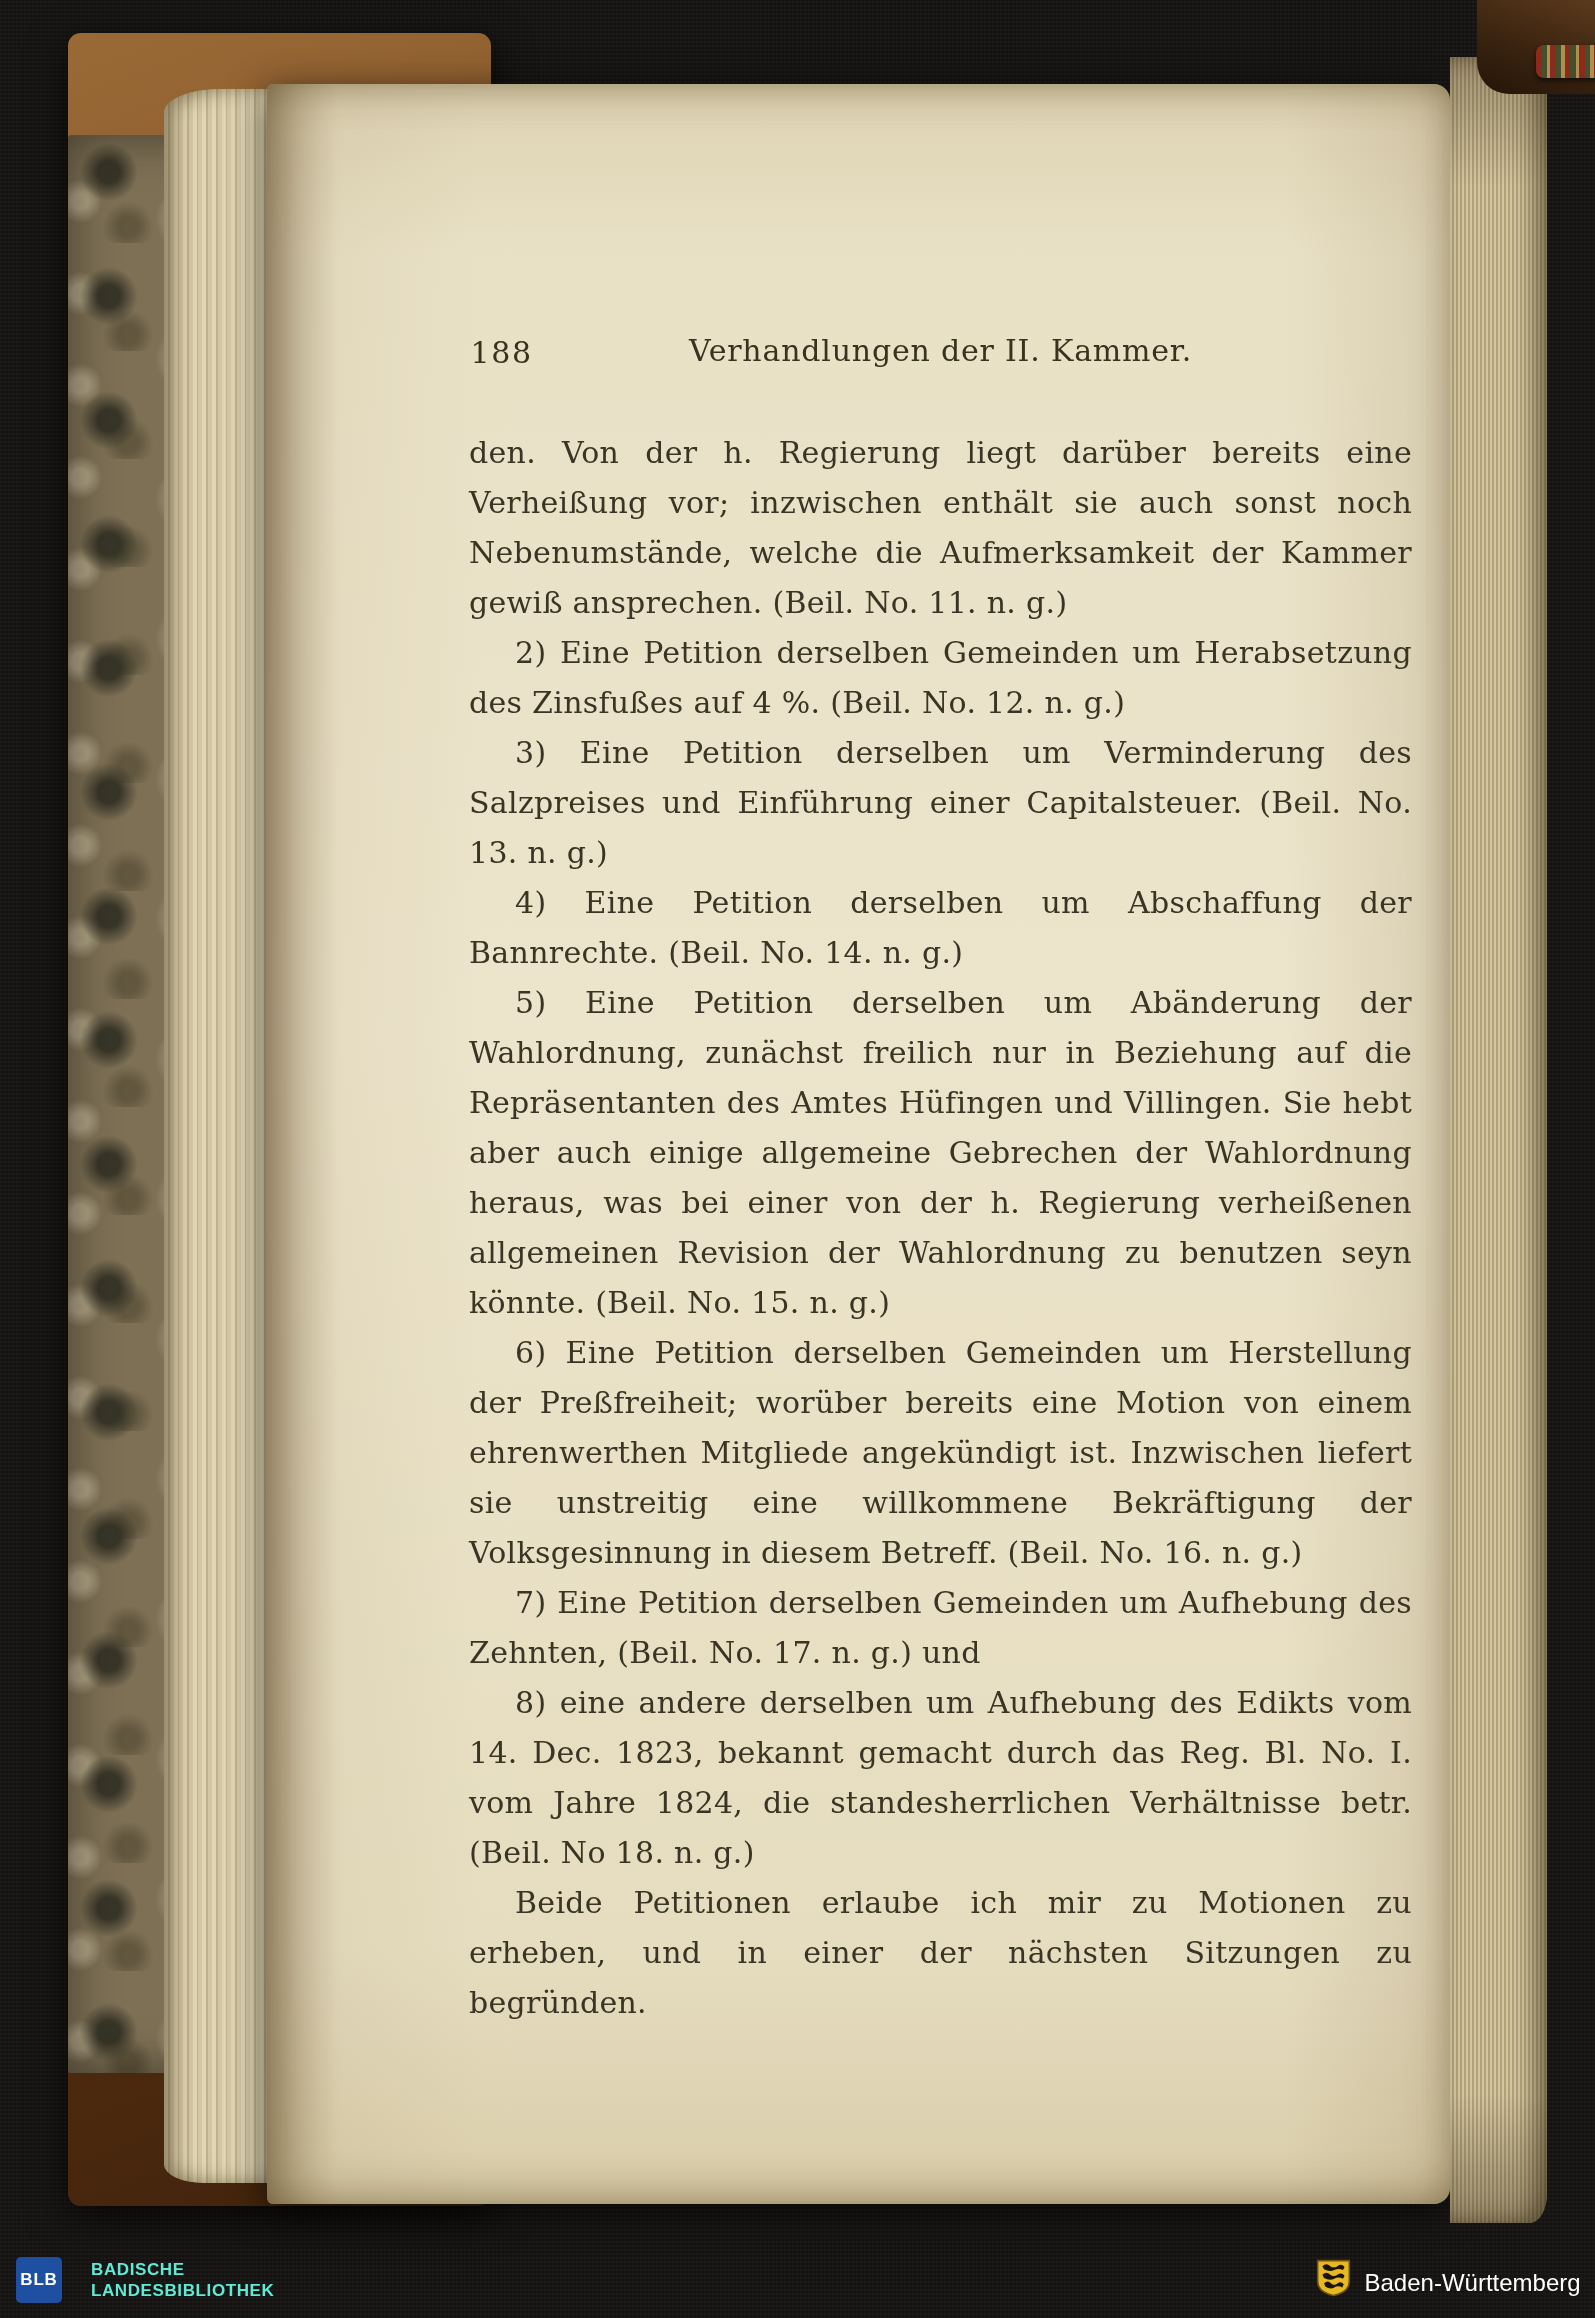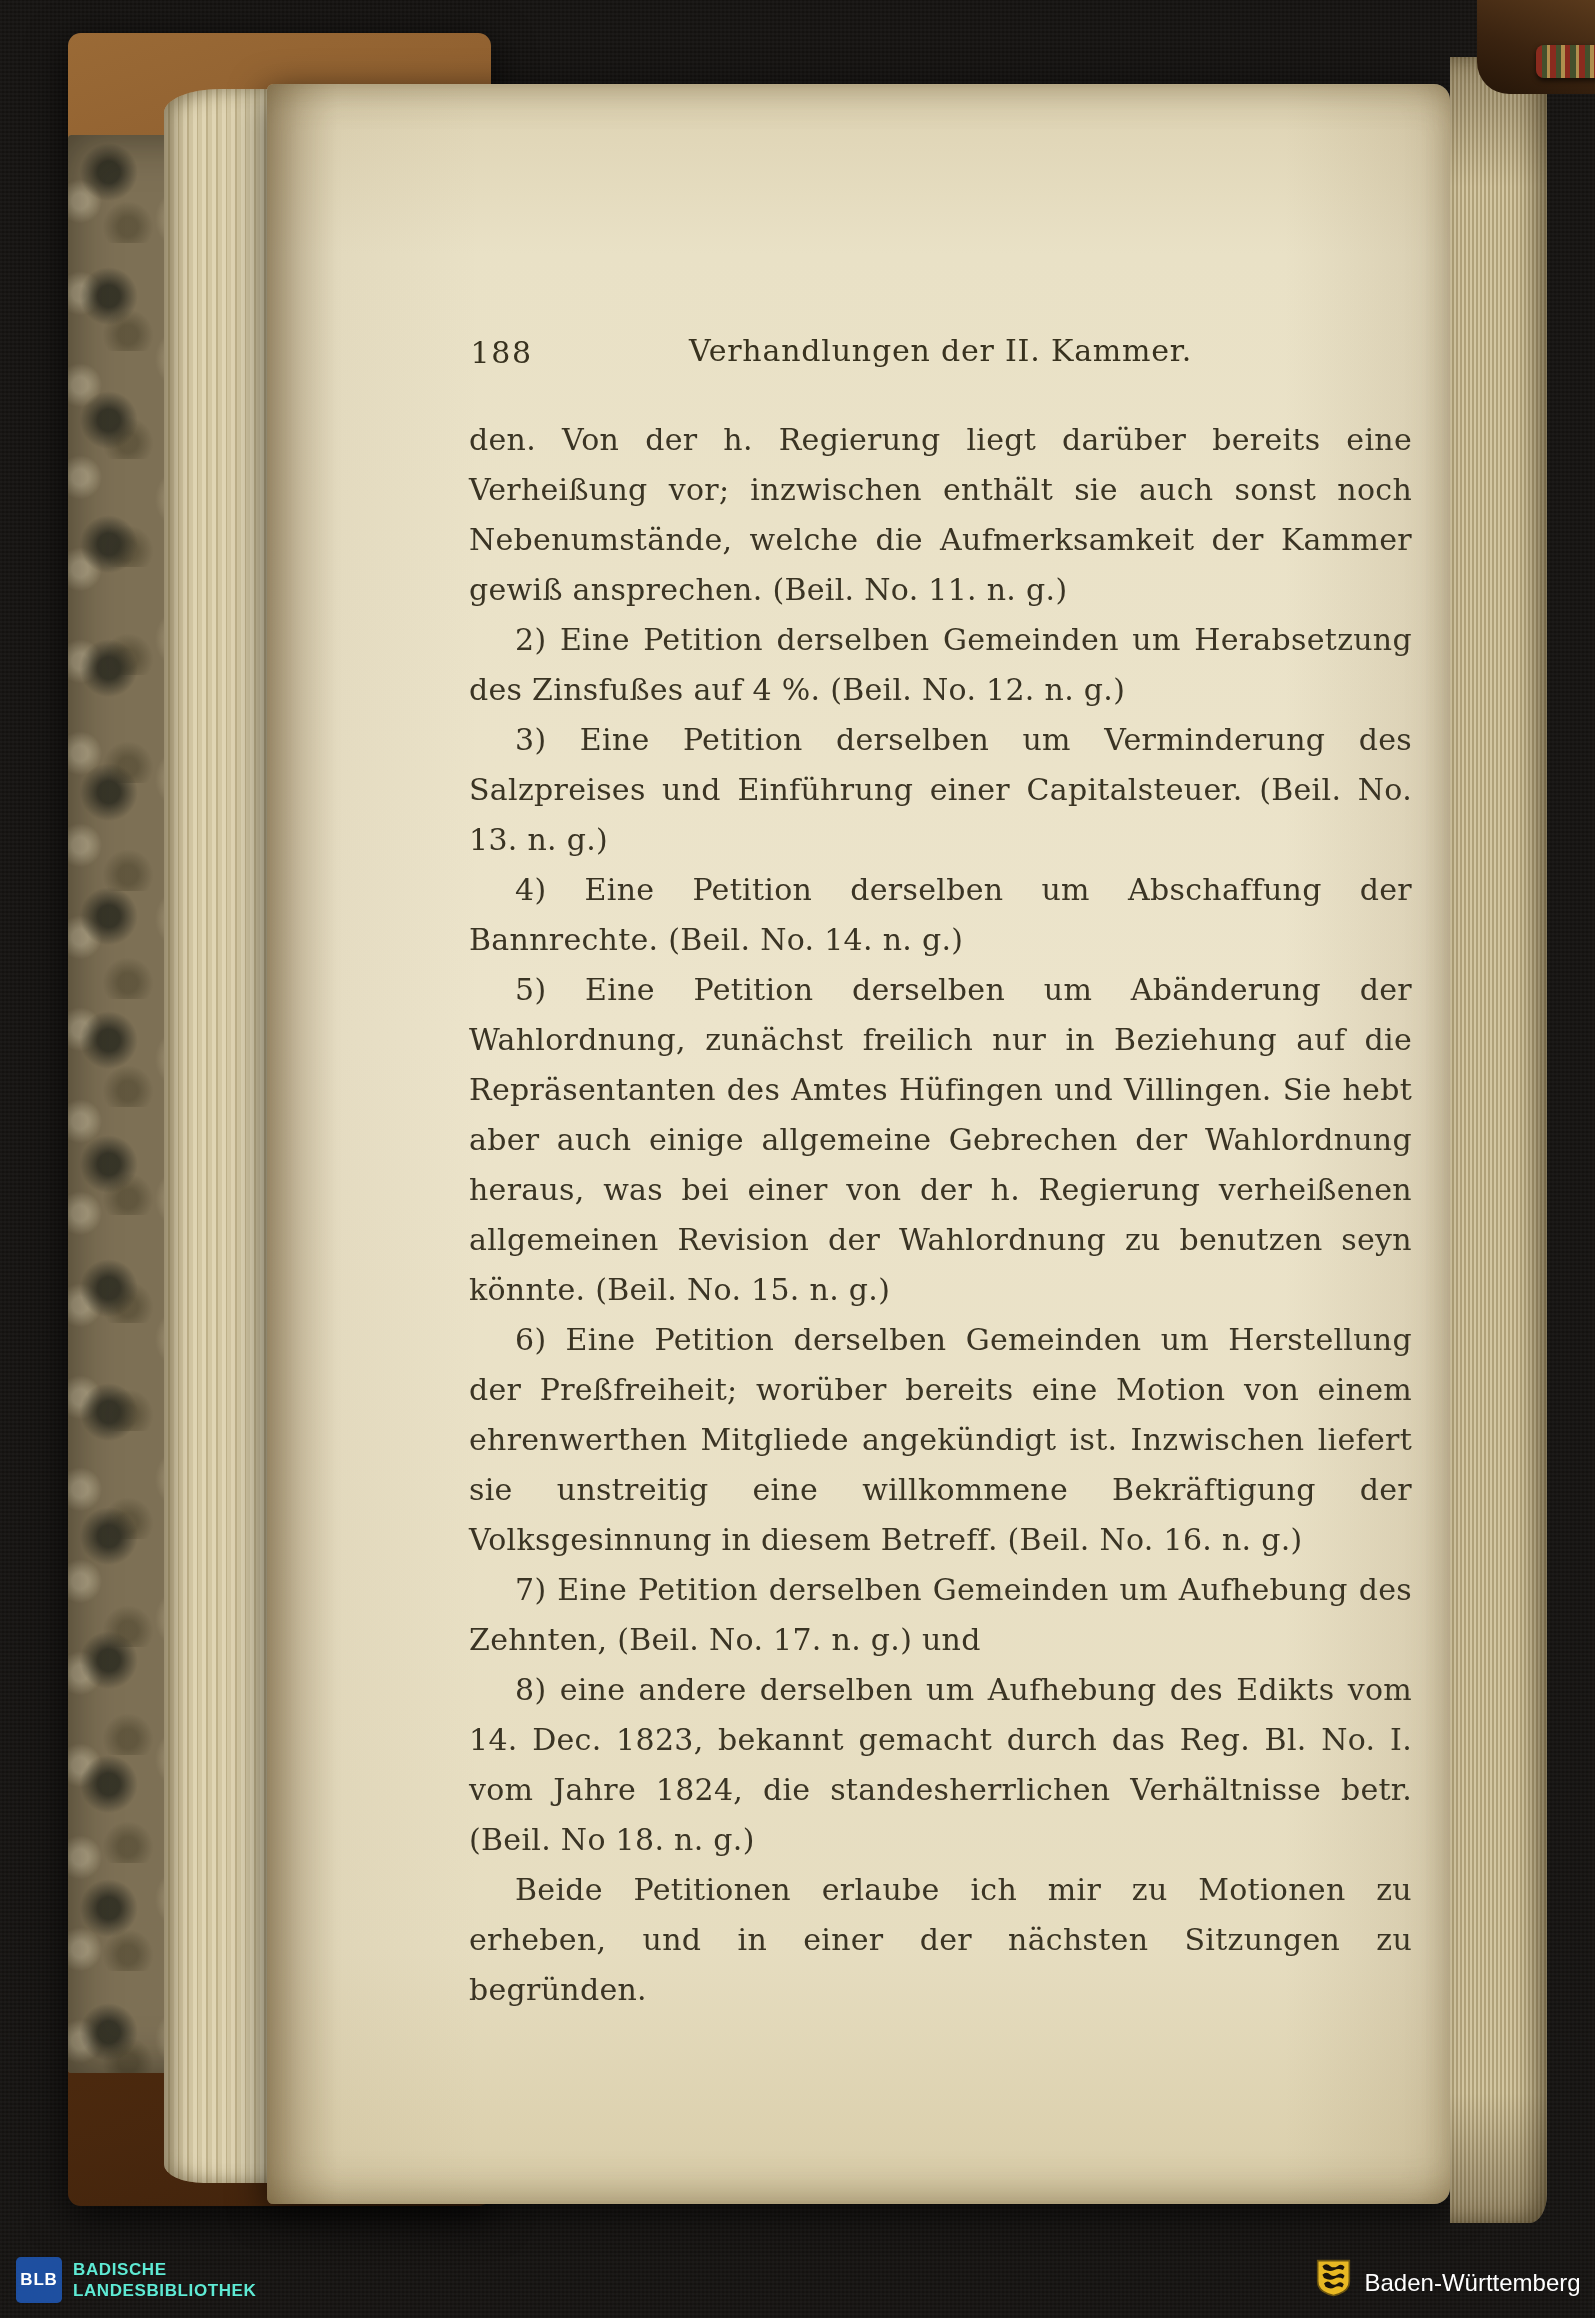--- a/index.html
+++ b/index.html
@@ -88,33 +88,33 @@
   }
   .header-row { position:relative; height:46px; }
   .page-num {
     position:absolute; left:1.6px; top:1.6px;
     font-size:30px; letter-spacing:1.6px;
   }
   .running-header {
     text-align:center; font-size:30px; letter-spacing:0.8px;
   }
   .body-text {
-    margin-top:36px;
+    margin-top:49px;
     font-size:30px; line-height:50px; letter-spacing:0.3px;
     text-align:justify;
     color:#3a3424;
   }
   .body-text p { text-indent:0; }
   .body-text p.indent { text-indent:46px; }
   .speaker { letter-spacing:5.6px; }
 
   
   .footer-left {
     position:absolute; left:16px; bottom:16px;
-    display:flex; align-items:center; gap:11px;
+    display:flex; align-items:center; gap:29px;
   }
   .blb-badge {
     width:46px; height:46px; border-radius:4.8px;
     background:#1e4fa0; color:#ffffff;
     display:flex; align-items:center; justify-content:center;
     font-family:"Liberation Sans", sans-serif; font-weight:bold; font-size:17px; letter-spacing:0.8px;
   }
   .library-name {
     color:#5eead4; font-family:"Liberation Sans", sans-serif;
     font-weight:bold; font-size:17px; line-height:1.25; letter-spacing:0.6px;

